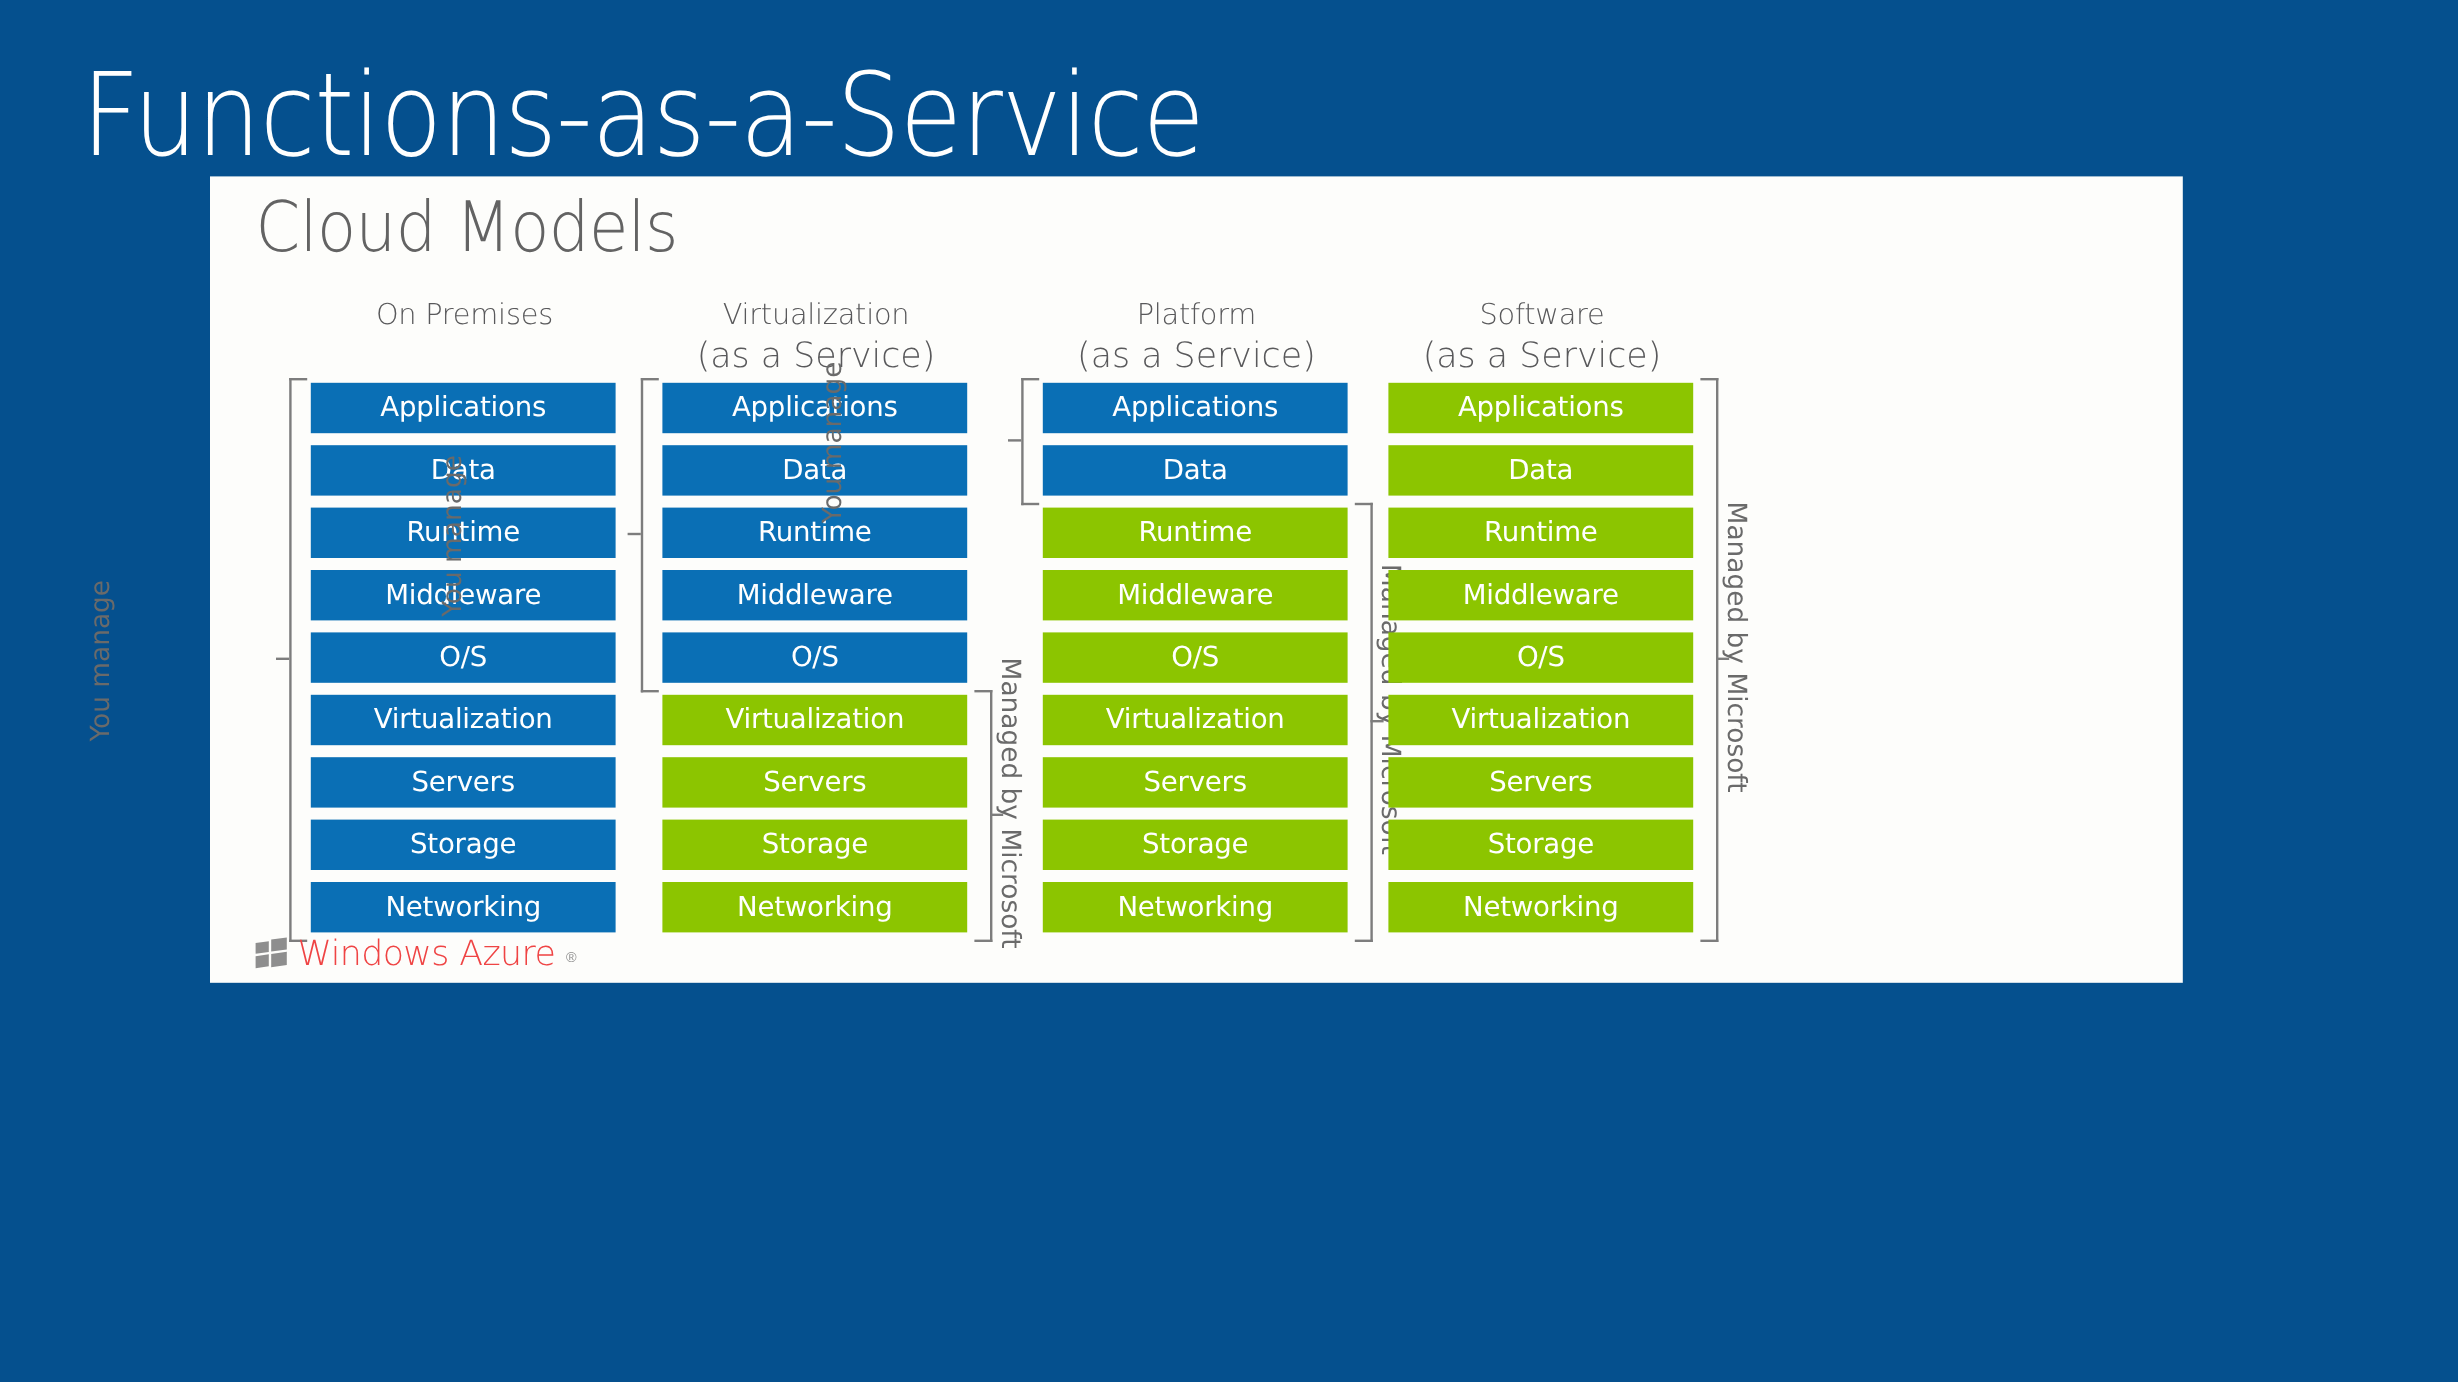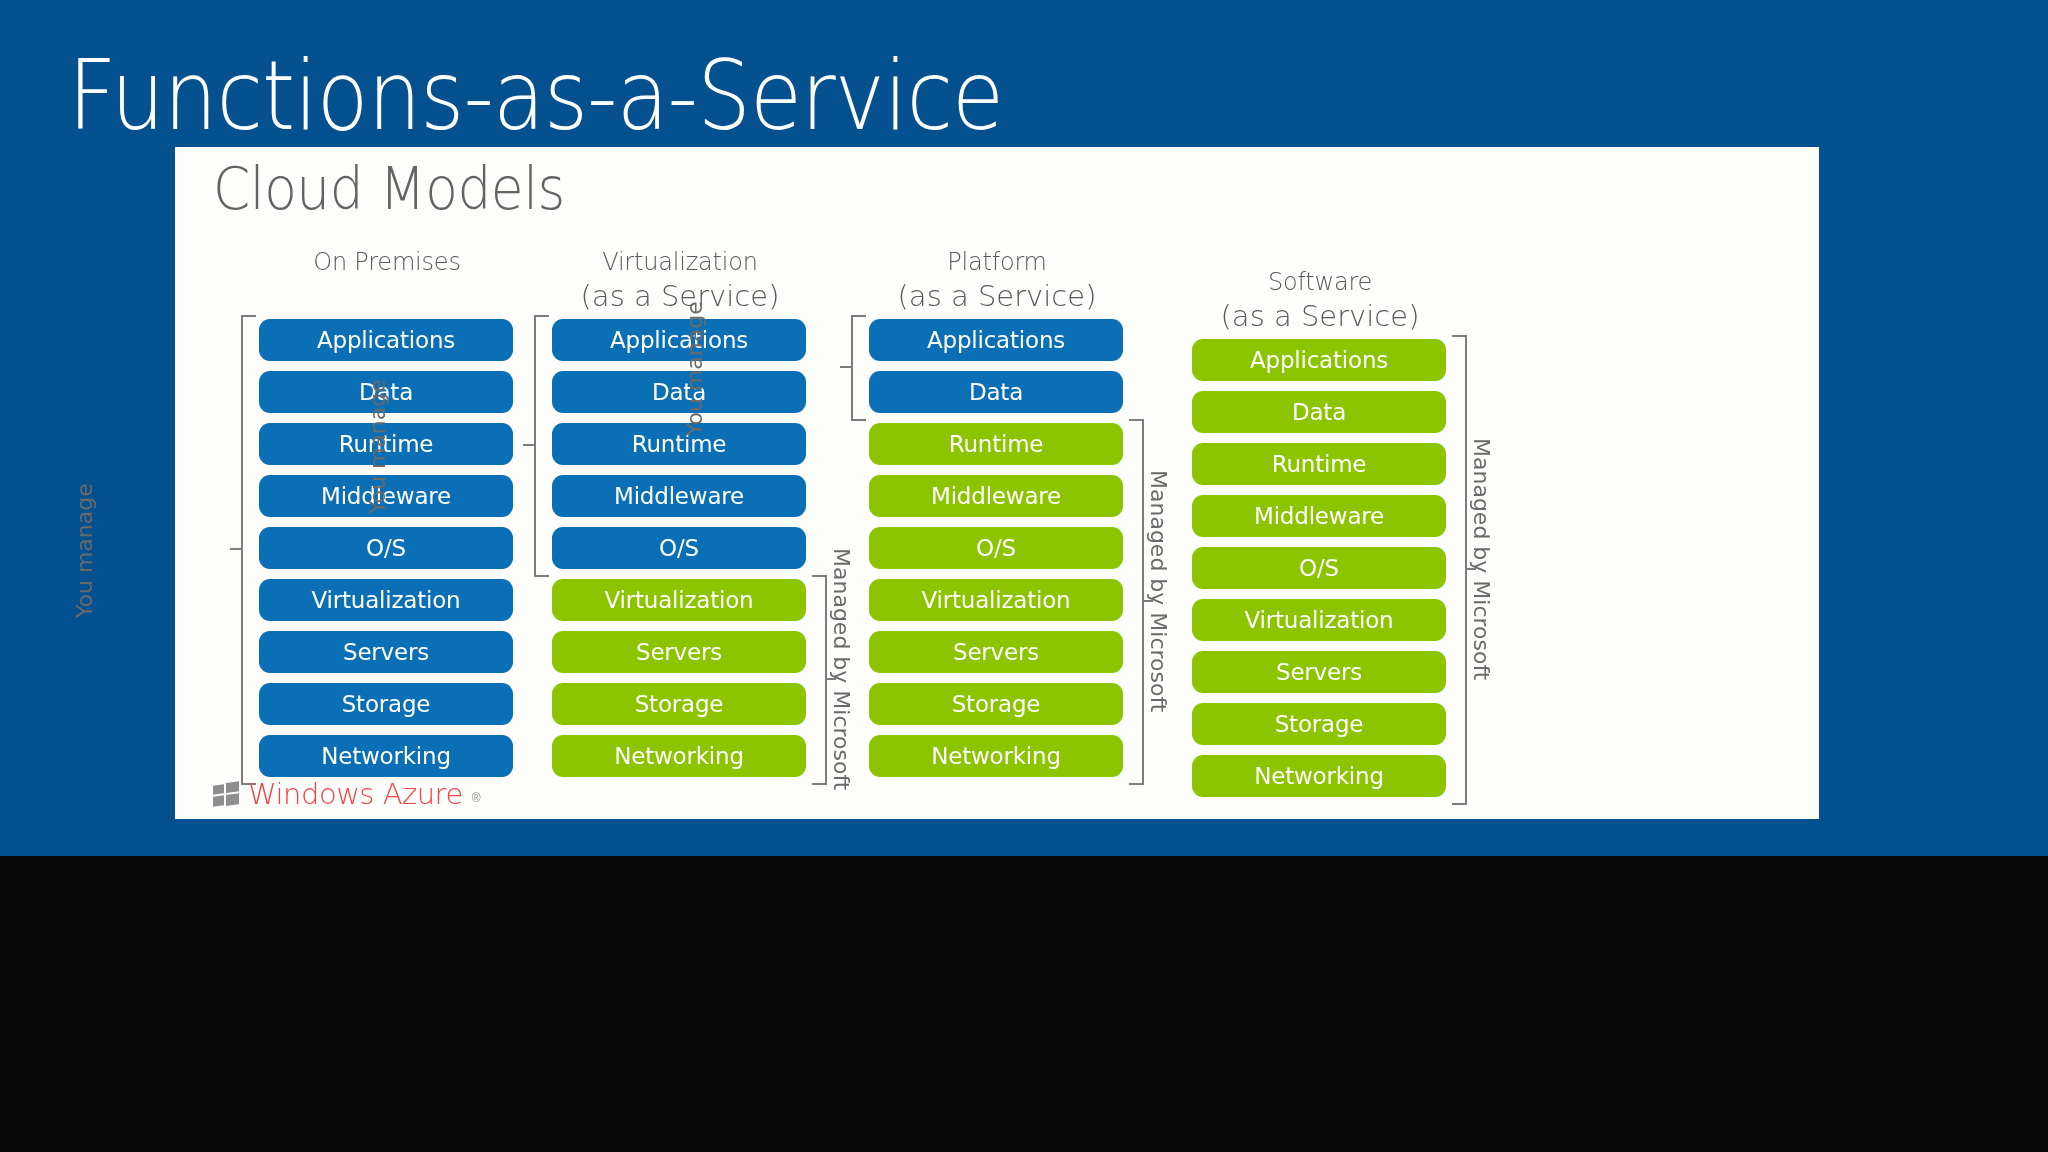--- a/index.html
+++ b/index.html
@@ -4,21 +4,21 @@
 <title>Functions-as-a-Service</title>
 <style>
   html, body {
     margin: 0;
     padding: 0;
     background: #0a0a0a;
   }
   #slide {
     position: relative;
     width: 2048px;
-    height: 856px;
+    height: 1152px;
     background: #05508e;
     overflow: hidden;
     font-family: "Liberation Sans", "DejaVu Sans", sans-serif;
   }
 
   
   #slide-title {
     position: absolute;
     left: 68px;
     top: 48px;
@@ -66,21 +66,21 @@
     height: 560px;
   }
   .column {
     position: absolute;
     top: 0;
     width: 300px;
   }
   .col-0 { left: 62px; }
   .col-1 { left: 355px; }
   .col-2 { left: 672px; }
-  .col-3 { left: 995px; margin-top: 20px; }
+  .col-3 { left: 960px; }
 
   .col-head {
     text-align: center;
     color: #59595b;
     font-family: "DejaVu Sans", sans-serif;
     font-weight: 300;
     height: 74px;
   }
   .col-head .ch-title {
     display: block;
@@ -105,21 +105,20 @@
     margin-bottom: 10px;
     display: flex;
     align-items: center;
     justify-content: center;
     color: #ffffff;
     font-size: 23px;
     font-weight: 400;
     font-family: "DejaVu Sans", sans-serif;
     letter-spacing: -0.2px;
     white-space: nowrap;
-    border-radius: 11px;
   }
   .layer.blue  { background: #0a6fb5; }
   .layer.green { background: #8cc500; }
 
   
   .bracket {
     position: absolute;
     border-color: #7d7d7d;
     border-style: solid;
   }

